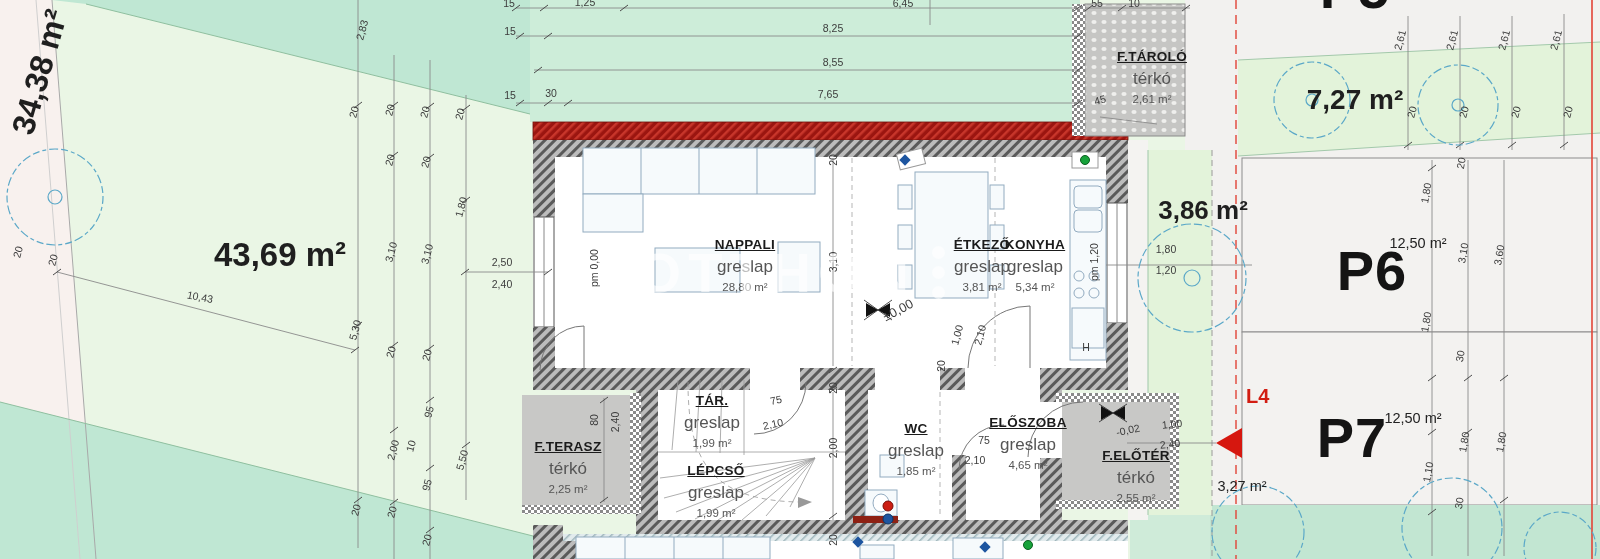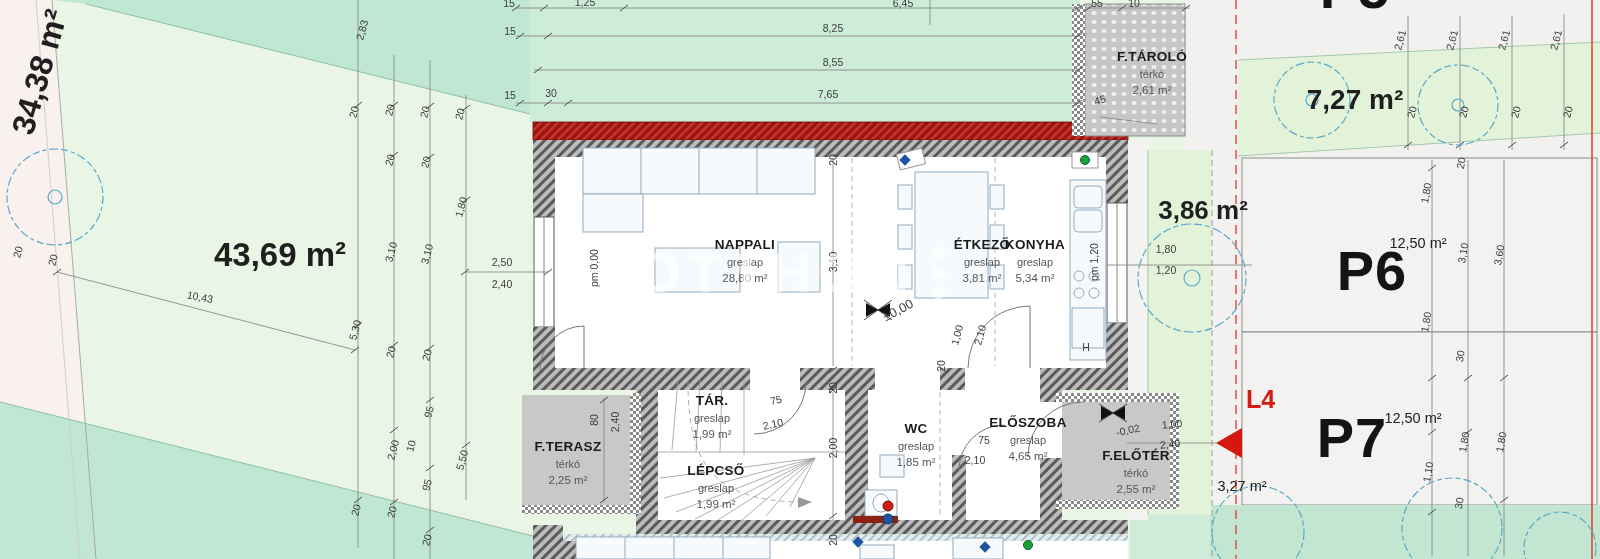--- a/index.html
+++ b/index.html
@@ -2,29 +2,29 @@
 <html><head>
 <meta charset="utf-8">
 <style>
   html,body{margin:0;padding:0;background:#fff;}
   .stage{position:relative;width:1600px;height:559px;overflow:hidden;background:#fff;
          font-family:"Liberation Sans",sans-serif;}
   svg.base{position:absolute;left:0;top:0;}
   .d{position:absolute;font-size:10.5px;color:#3c3c3c;white-space:nowrap;
      transform:translate(-50%,-50%) rotate(var(--r,0deg));line-height:1;}
   .room{position:absolute;text-align:center;transform:translate(-50%,0);line-height:1.4;}
-  .room .nm{display:block;font-weight:bold;font-size:13.5px;color:#1b1b1b;letter-spacing:.3px;}
-  .room .fin{display:block;font-size:11px;color:#555;}
+  .room .nm{display:block;font-weight:bold;font-size:13.5px;color:#1b1b1b;letter-spacing:.3px;text-decoration:underline;}
+  .room .fin{display:block;font-size:17px;color:#555;}
   .room .ar{display:block;font-size:11.5px;color:#555;}
   .big{position:absolute;font-weight:bold;color:#1f1f1f;white-space:nowrap;
        transform:translate(-50%,-50%) rotate(var(--r,0deg));}
   .pk{position:absolute;font-weight:bold;font-size:56px;color:#141414;
       transform:translate(-50%,-50%);letter-spacing:1px;}
   .pkarea{position:absolute;font-size:14.5px;color:#222;transform:translate(-50%,-50%);white-space:nowrap;}
-  .l4{position:absolute;color:#d21d12;font-weight:bold;font-size:25px;}
+  .l4{position:absolute;color:#d21d12;font-weight:bold;font-size:20px;}
   .wm{position:absolute;left:552px;top:240px;display:flex;align-items:center;gap:16px;
       color:rgba(255,255,255,.62);font-weight:bold;font-size:56px;letter-spacing:7px;}
   .wm .dots{display:flex;flex-direction:column;gap:7px;}
   .wm .dots i{width:13px;height:13px;border-radius:50%;background:rgba(255,255,255,.62);}
 </style>
 </head>
 <body>
 
 <div class="stage">
 

